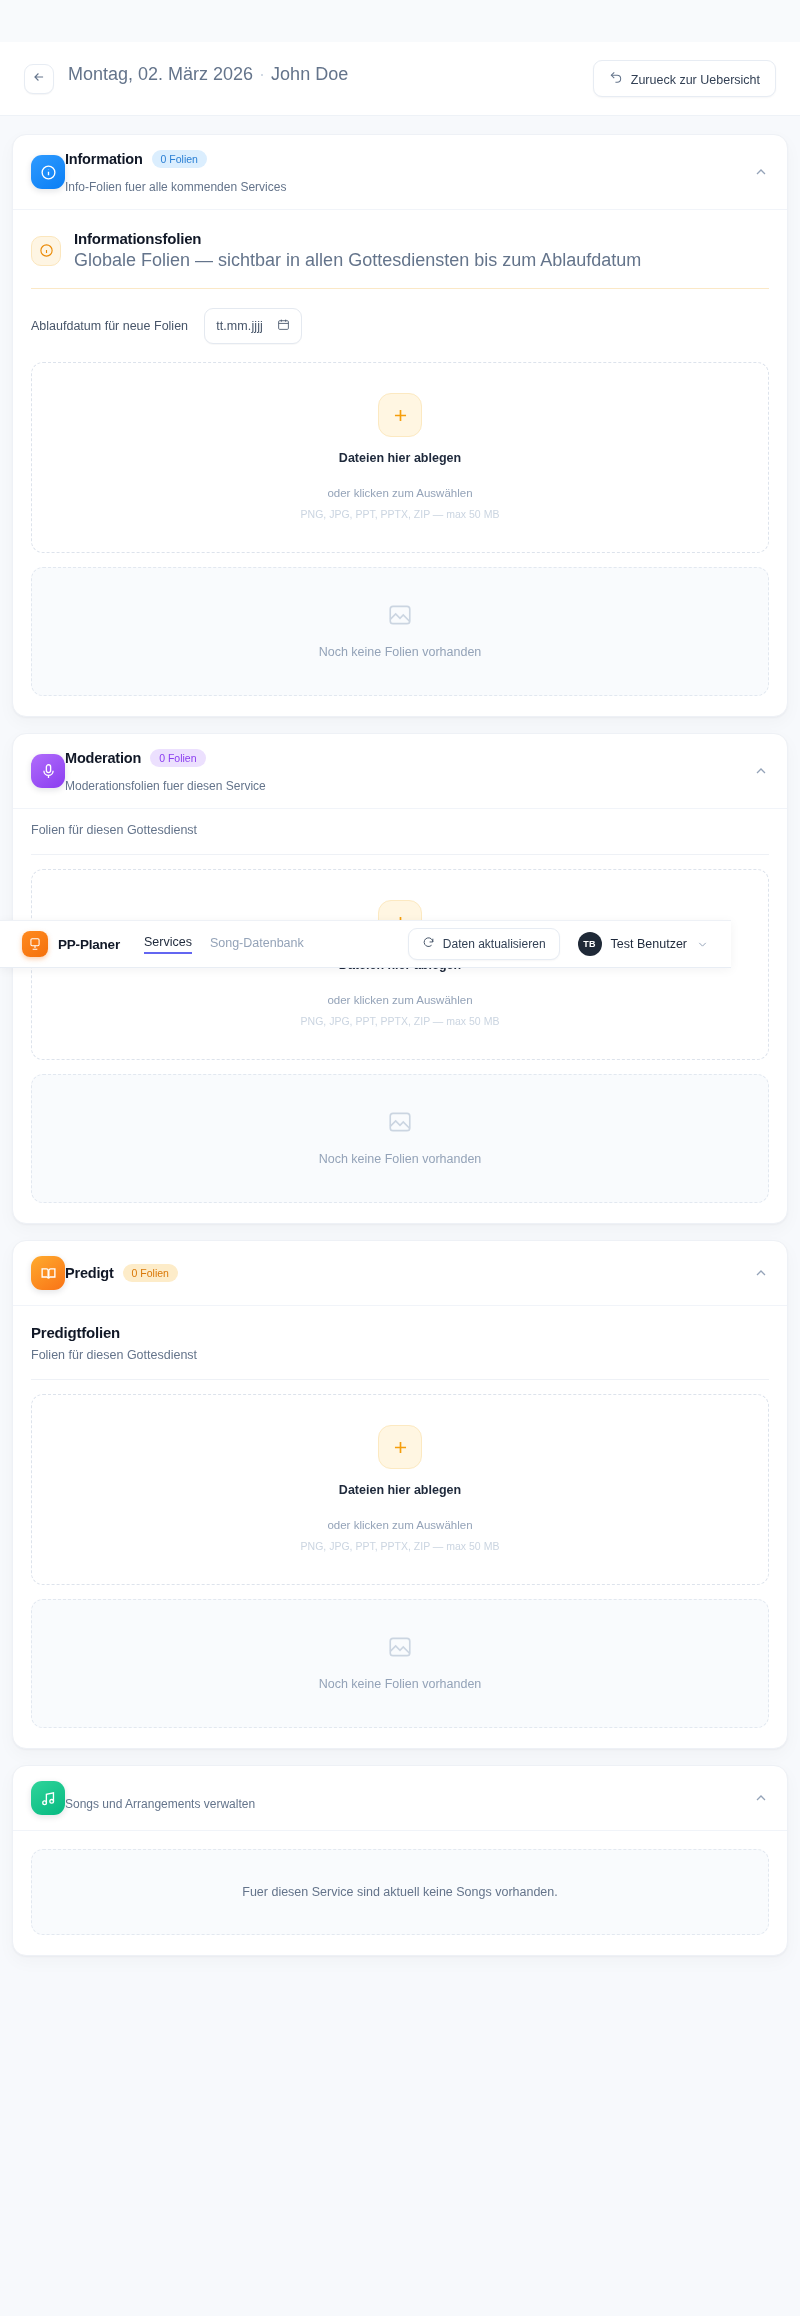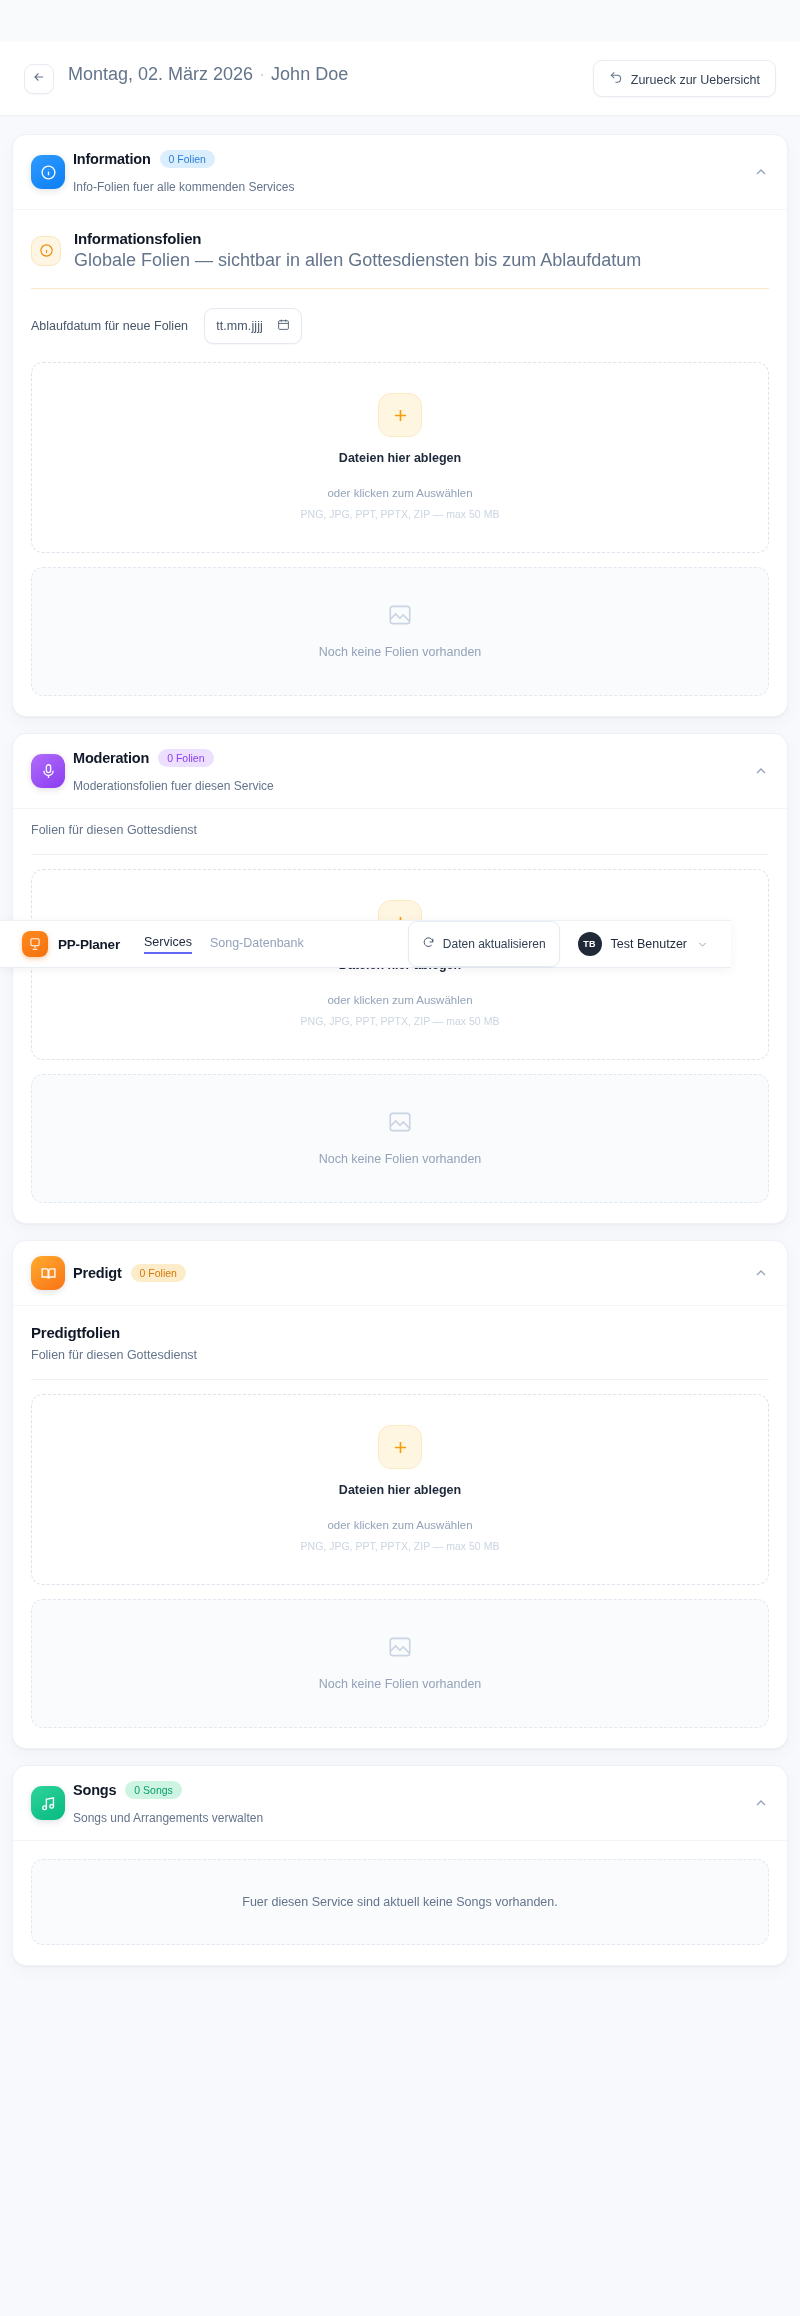--- a/index.html
+++ b/index.html
@@ -64,21 +64,21 @@
   .card {
     background: #ffffff;
     border: 1px solid #eef1f6;
     border-radius: 14px;
     box-shadow: 0 1px 2px rgba(15,23,42,.04), 0 6px 18px rgba(15,23,42,.03);
     overflow: hidden;
   }
 
   
   .sec-head {
-    display: flex; align-items: center; gap: 8px;
+    display: flex; align-items: center; gap: 0;
     padding: 15px 18px 15px 18px;
     border-bottom: 1px solid #f1f4f9;
   }
   .sec-icon {
     width: 34px; height: 34px; flex: 0 0 34px;
     border-radius: 11px;
     display: flex; align-items: center; justify-content: center;
     box-shadow: 0 2px 6px rgba(15,23,42,.12);
   }
   .sec-icon svg { width: 17px; height: 17px; stroke: #ffffff; fill: none; stroke-width: 1.9; }
@@ -175,21 +175,21 @@
     color: #64748b;
   }
 
   
   .navbar {
     position: absolute;
     top: 920px; left: 0; width: 731px; height: 48px;
     background: #ffffff;
     border-top: 1px solid #eef1f6;
     border-bottom: 1px solid #e8edf4;
-    display: flex; 
+    display: flex; align-items: center;
     padding: 0 22px;
     gap: 0;
     box-shadow: 0 2px 10px rgba(15,23,42,.05);
     z-index: 40;
   }
   .brand { display: flex; align-items: center; gap: 10px; flex: 0 0 auto; }
   .brand-logo {
     width: 26px; height: 26px; border-radius: 8px;
     background: linear-gradient(145deg,#ff8a1f,#f4700b);
     display: flex; align-items: center; justify-content: center;
@@ -425,24 +425,20 @@
   <div class="card">
     <div class="sec-head">
       <div class="sec-icon ic-green">
         <svg viewBox="0 0 24 24">
             <path d="M9 18V6l10-2v12"></path>
             <circle cx="6.5" cy="18" r="2.6"></circle>
             <circle cx="16.5" cy="16" r="2.6"></circle>
           </svg>
       </div>
       <div class="sec-meta">
-        <div class="sec-title-row">
-          <span class="sec-title">Songs</span>
-          <span class="badge bg-green">0 Songs</span>
-        </div>
         <div class="sec-desc">Songs und Arrangements verwalten</div>
       </div>
       <div class="chev">
         <svg viewBox="0 0 24 24">
             <path d="M18 15l-6-6-6 6"></path>
           </svg>
       </div>
     </div>
 
     <div class="sec-body">

